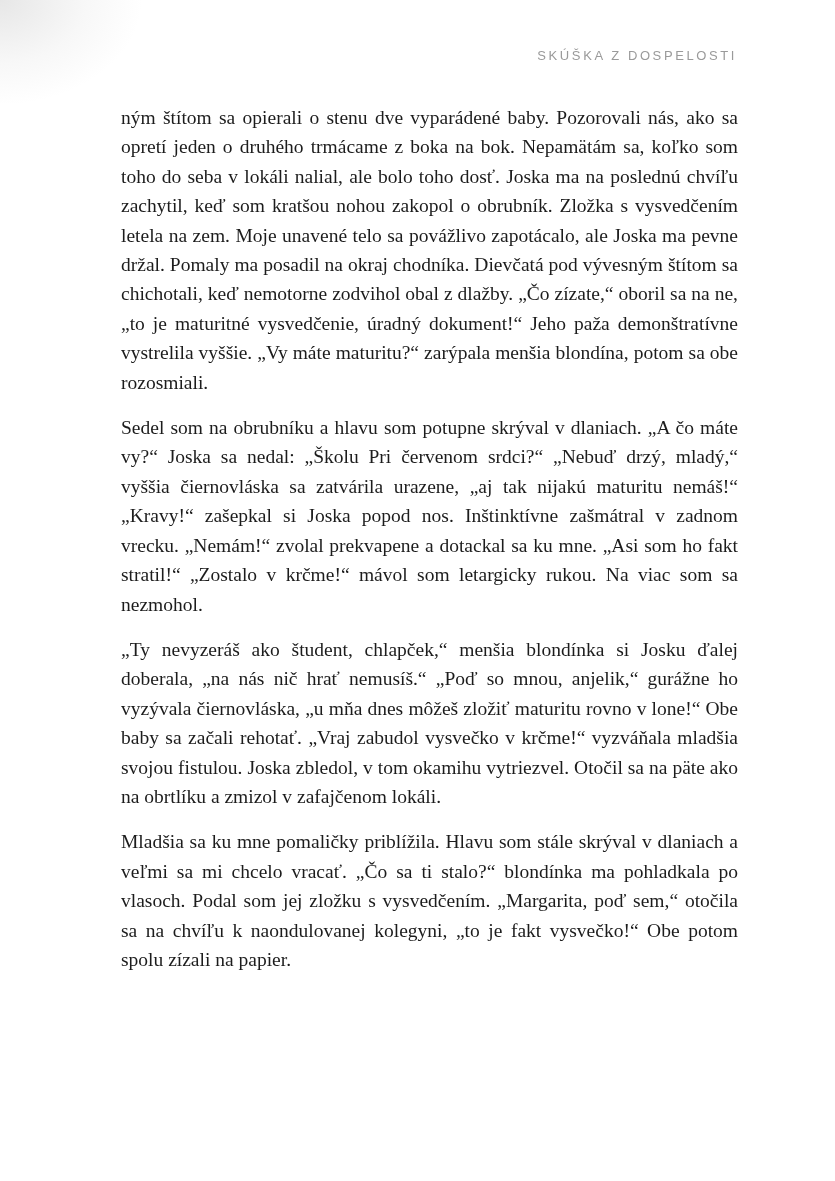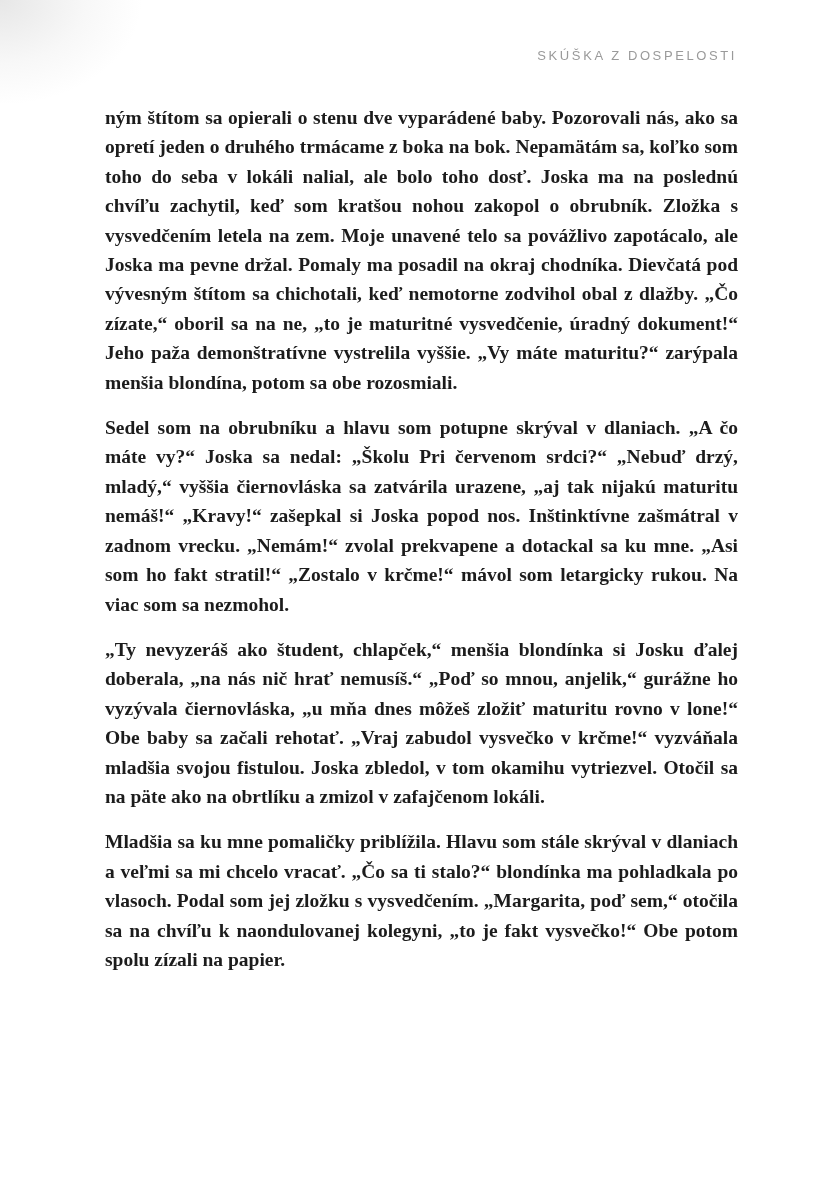--- a/index.html
+++ b/index.html
@@ -47,22 +47,21 @@
     left: 105px;
     width: 633px;
     font-size: 19.5px;
     line-height: 29.4px;
     color: var(--body-text, #1c1c1c);
     text-align: justify;
     hyphens: auto;
     -webkit-hyphens: auto;
   }
   .text-block p {
-    margin: 0 0 16px 0;
-    font-weight: bold;
+    margin: 0 0 16px 16px;
   }
   .page-number {
     position: absolute;
     bottom: 38px;
     left: 0;
     width: 100%;
     text-align: right;
     font-family: "Liberation Sans", sans-serif;
     font-size: 15px;
     letter-spacing: 1px;

